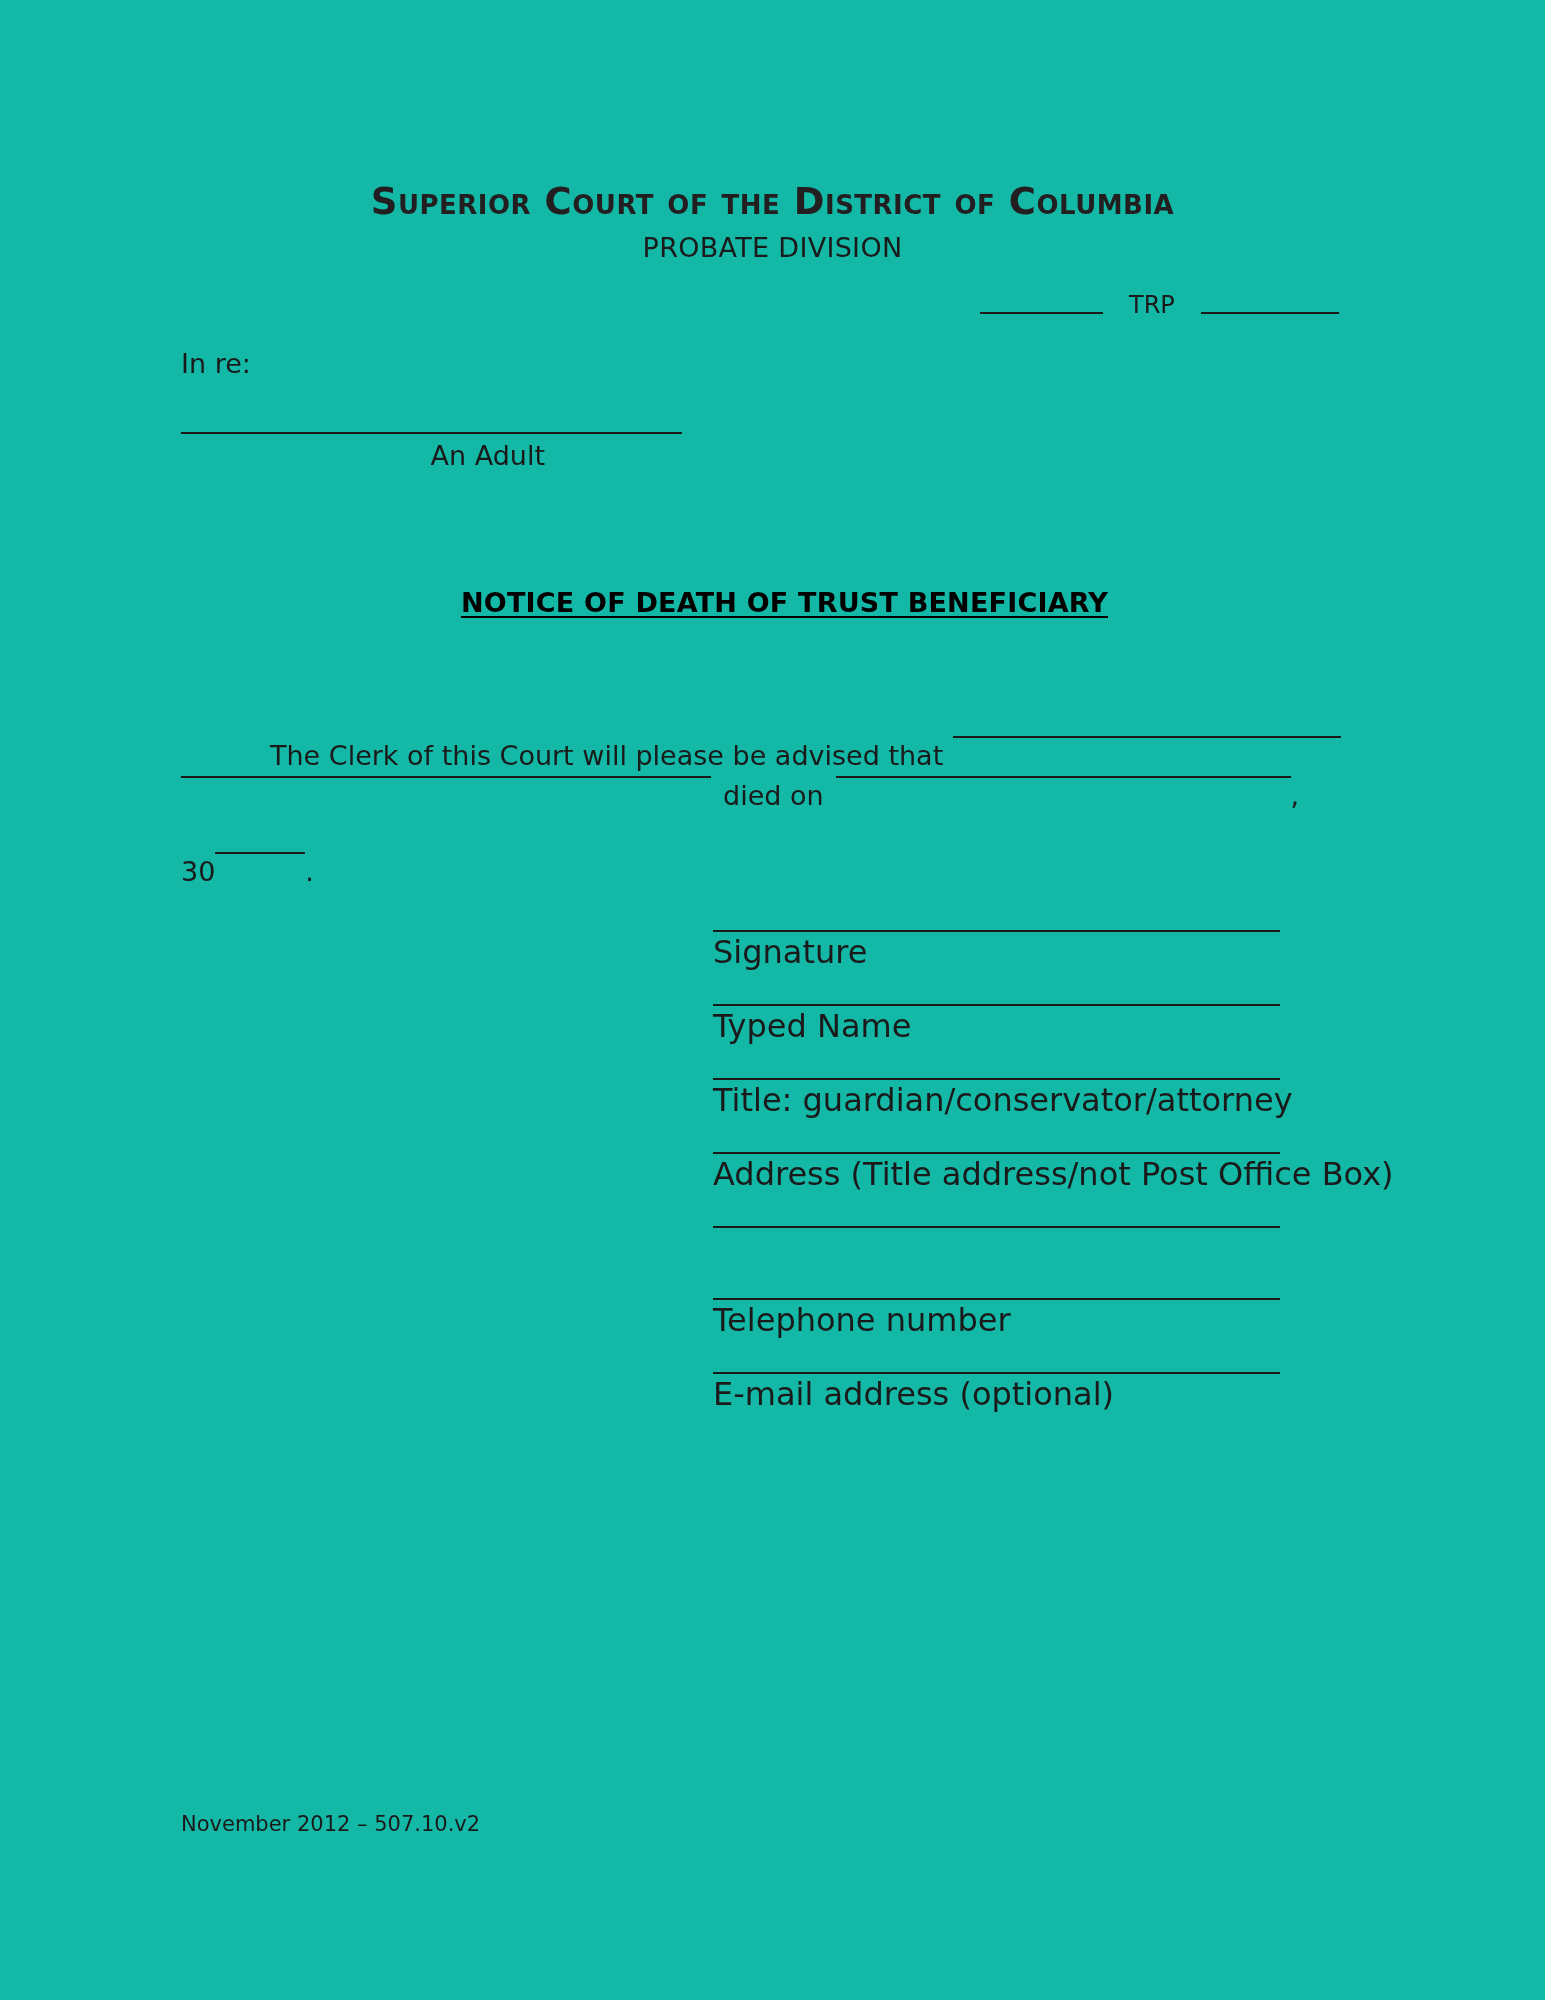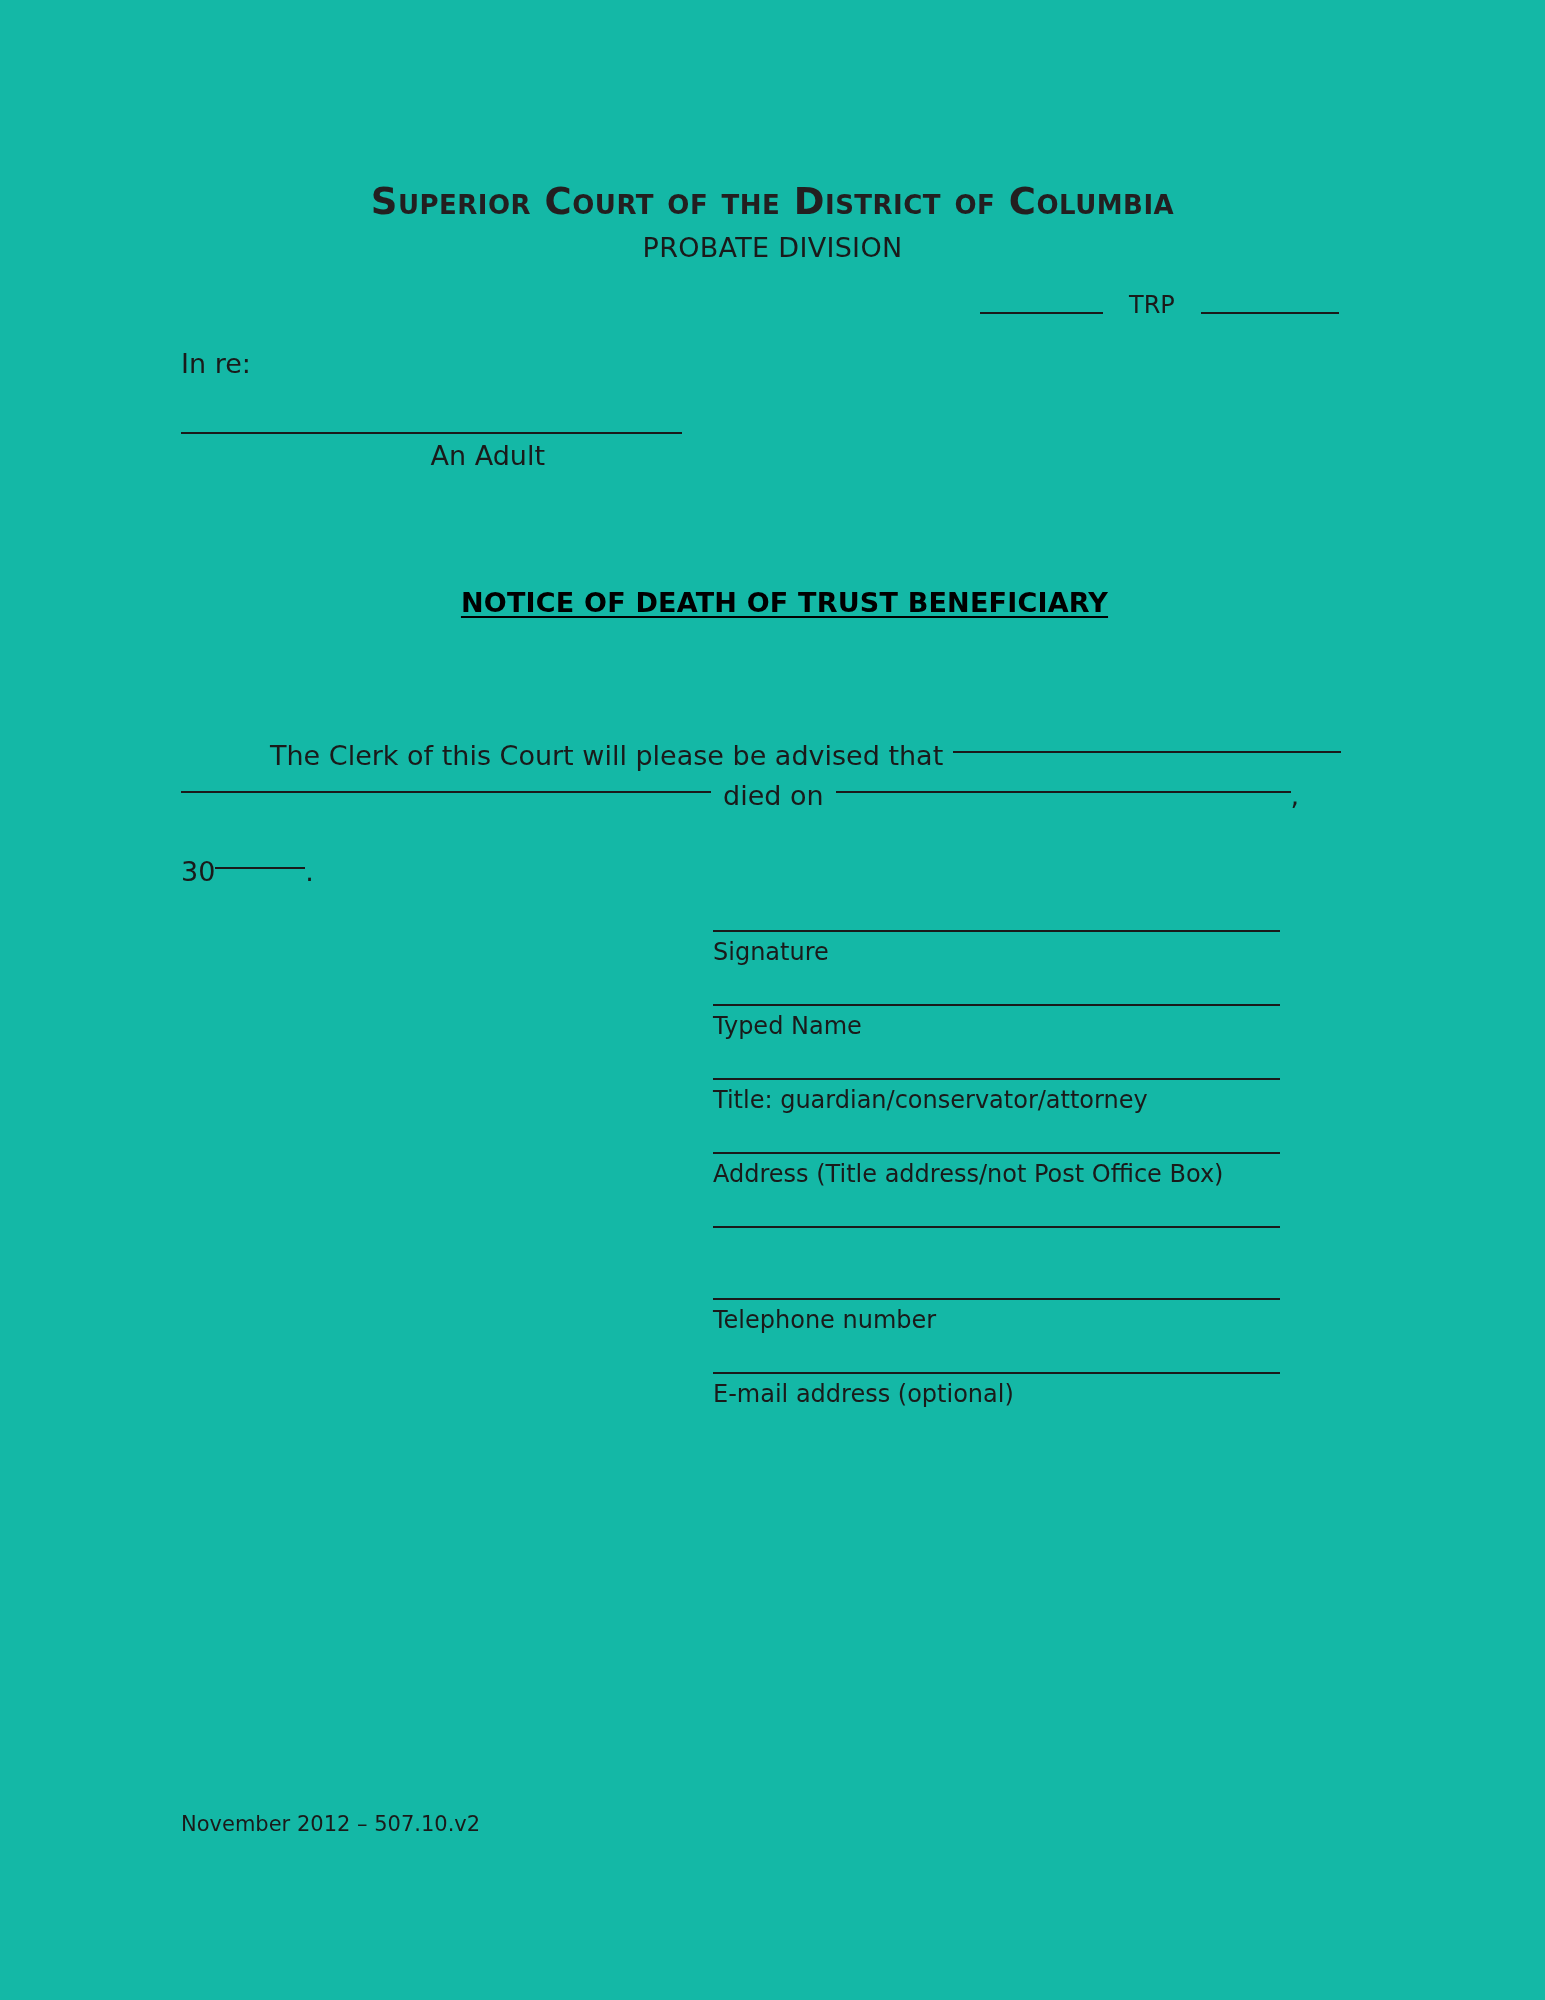--- a/index.html
+++ b/index.html
@@ -112,21 +112,21 @@
     letter-spacing: 0.2px;
   }
 
   
   .body-line {
     position: absolute;
     font-size: 27px;
     color: #1a1a1a;
     white-space: nowrap;
     display: flex;
-    align-items: center;
+    align-items: flex-start;
   }
   .bl1 { left: 270px; top: 740px; }
   .bl2 { left: 181px; top: 780px; }
   .bl3 { left: 181px; top: 856px; }
 
   .fill {
     display: inline-block;
     border-bottom: 2px solid #1a1a1a;
     position: relative;
     top: -4px;
@@ -143,21 +143,21 @@
     top: 930px;
     width: 567px;
   }
   .sig-row { position: relative; }
   .sig-rule {
     border-bottom: 2px solid #1a1a1a;
     width: 567px;
     height: 0;
   }
   .sig-label {
-    font-size: 24px;
+    font-size: 32px;
     color: #1a1a1a;
     padding-top: 4px;
     height: 37px;
     line-height: 33px;
     white-space: nowrap;
   }
   .sig-gap { height: 31px; }
   .sig-gap-tall { height: 29px; }
 
   

